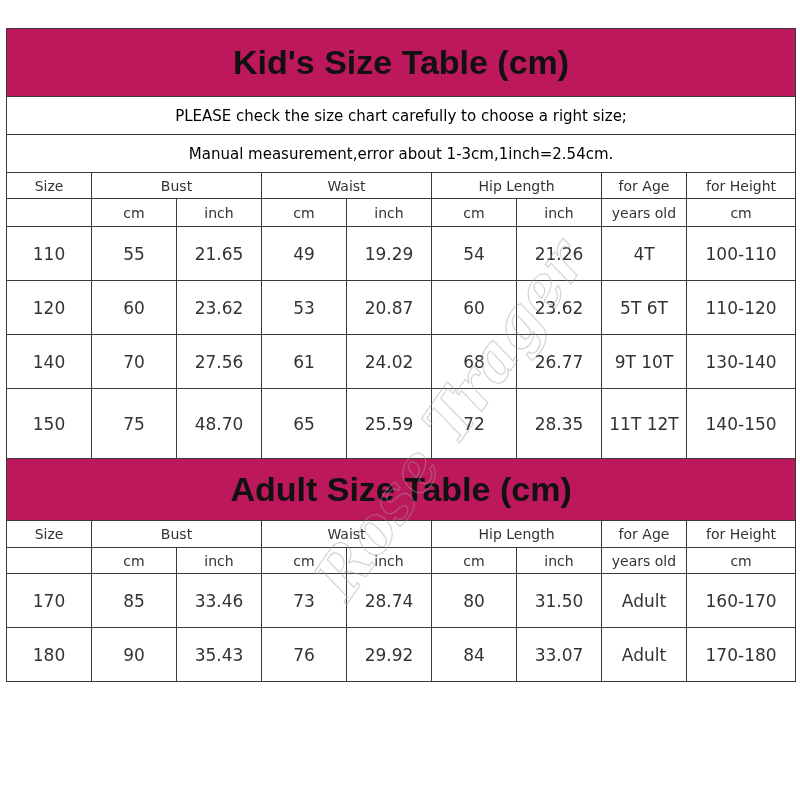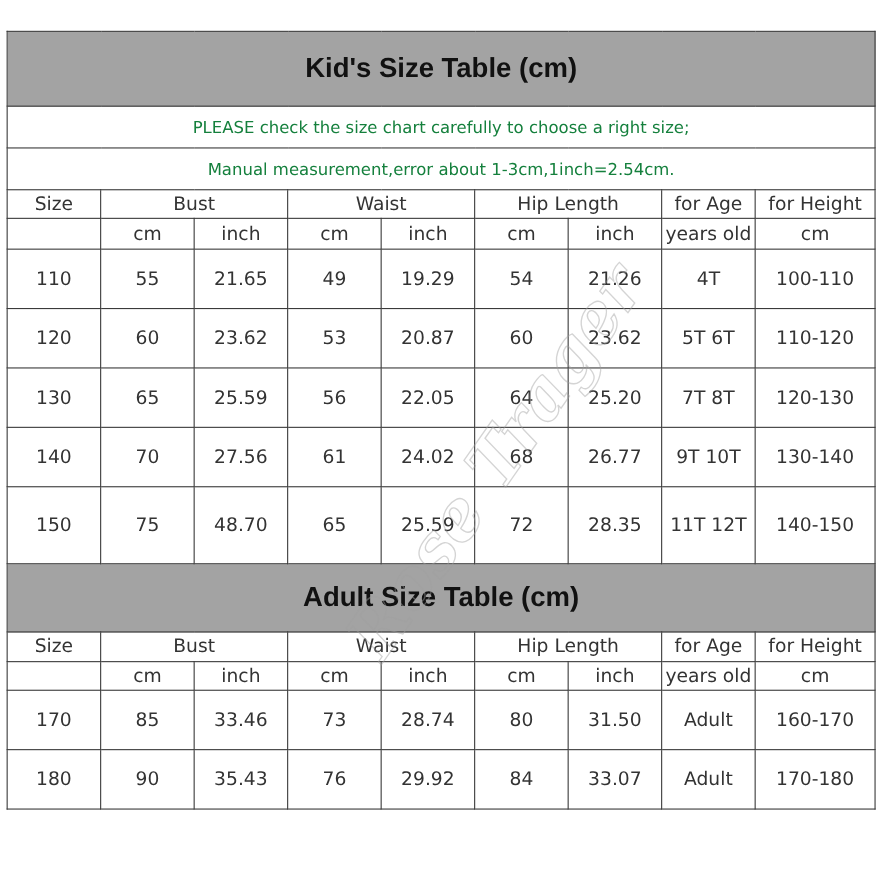--- a/index.html
+++ b/index.html
@@ -1,22 +1,22 @@
 <!DOCTYPE html>
 <html><head>
 <meta charset="utf-8">
 <style>
   html, body { margin:0; padding:0; background:#ffffff; }
   body { width:800px; height:800px; position:relative; overflow:hidden; font-family:"DejaVu Sans", sans-serif; }
   .sheet { position:absolute; left:6px; top:28px; width:789px; }
   table { border-collapse:collapse; width:789px; table-layout:fixed; }
   td { border:1.5px solid #3a3a3a; text-align:center; color:#333; font-size:17px; padding:0; }
-  .title { background:#a3a3a3; font-family:"Liberation Sans", sans-serif; font-weight:bold; font-size:25px; color:#111; }
-  .notice { color:#15803d; font-size:15px;text-align:center; }
-  .h1 td, .h2 td { font-size:17px; }
+  .title { background:#be185d; font-family:"Liberation Sans", sans-serif; font-weight:bold; font-size:34px; color:#111; }
+  .notice { color:#000000; font-size:15px;text-align:center; }
+  .h1 td, .h2 td { font-size:14px; }
   .wm { position:absolute; left:255px; top:300px; font-family:"DejaVu Serif", serif; font-style:italic; font-weight:bold; font-size:62px; color:transparent; -webkit-text-stroke:1.2px rgba(160,160,160,0.45); transform:rotate(-55deg); transform-origin:left top; white-space:nowrap; pointer-events:none; top:570px; left:300px; }
 </style>
 </head>
 <body>
 
 <div class="sheet">
 <table>
   <colgroup>
     <col style="width:85px">
         <col style="width:85px">
@@ -71,31 +71,20 @@
   <tr style="height:54px">
     <td>120</td>
           <td>60</td>
           <td>23.62</td>
           <td>53</td>
           <td>20.87</td>
           <td>60</td>
           <td>23.62</td>
           <td>5T 6T</td>
           <td>110-120</td>
-  </tr>
-  <tr style="height:54px">
-    <td>130</td>
-          <td>65</td>
-          <td>25.59</td>
-          <td>56</td>
-          <td>22.05</td>
-          <td>64</td>
-          <td>25.20</td>
-          <td>7T 8T</td>
-          <td>120-130</td>
   </tr>
   <tr style="height:54px">
     <td>140</td>
           <td>70</td>
           <td>27.56</td>
           <td>61</td>
           <td>24.02</td>
           <td>68</td>
           <td>26.77</td>
           <td>9T 10T</td>

